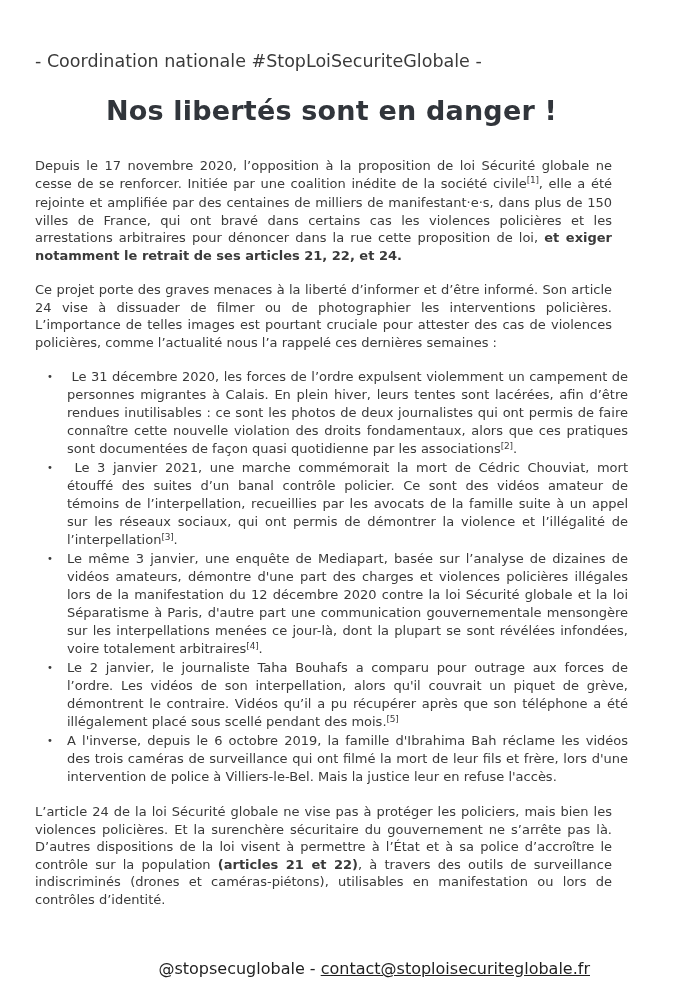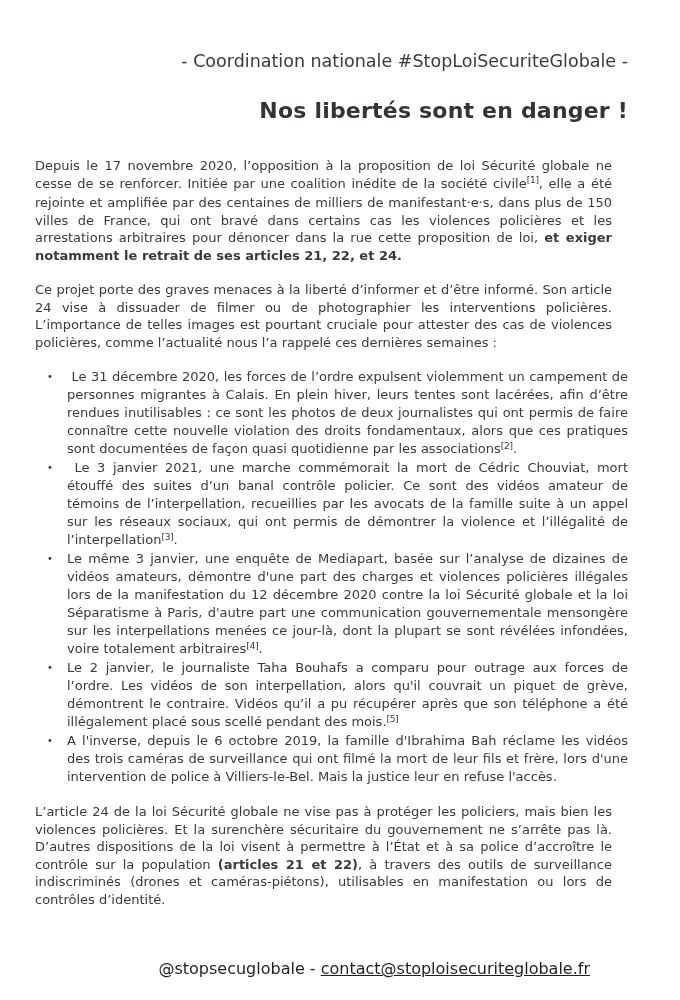--- a/index.html
+++ b/index.html
@@ -10,31 +10,31 @@
     font-family: "DejaVu Sans", sans-serif;
     position: relative;
     overflow: hidden;
   }
   .page {
     position: absolute; inset: 0;
     padding: 50px 52px 0 35px;
     color: var(--text-color, #3a3a3a);
   }
   .tagline {
-    text-align: right;
+    text-align: left;
     font-size: 17.5px;
     line-height: 22px;
     margin-bottom: 21px;
     color: var(--text-color, #3a3a3a);
     white-space: nowrap;
   }
   .title {
-    text-align: right;
+    text-align: center;
     font-weight: bold;
-    font-size: 22px;
+    font-size: 27px;
     line-height: 35px;
     letter-spacing: 0.2px;
     color: var(--title-color, #31353b);
     margin-bottom: 29px;
     white-space: nowrap;
   }
   .para {
     font-size: 13px;
     line-height: 17.5px;
     text-align: justify;

